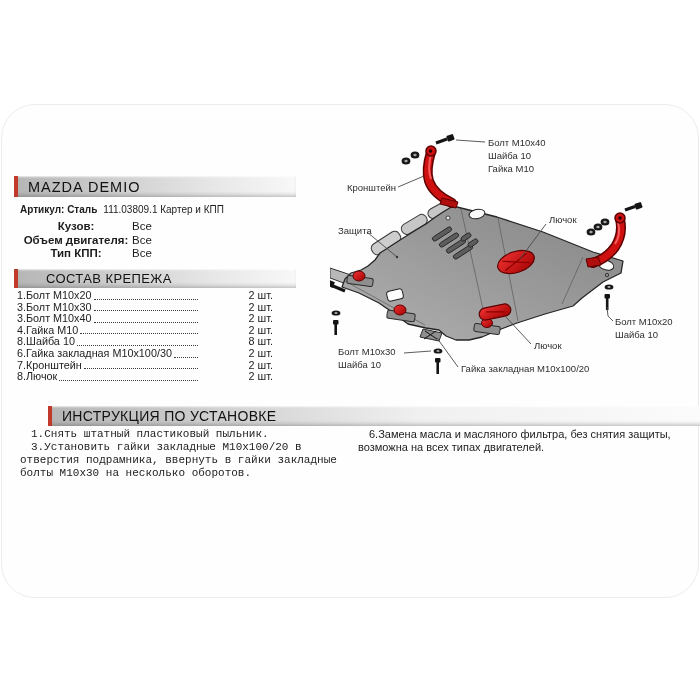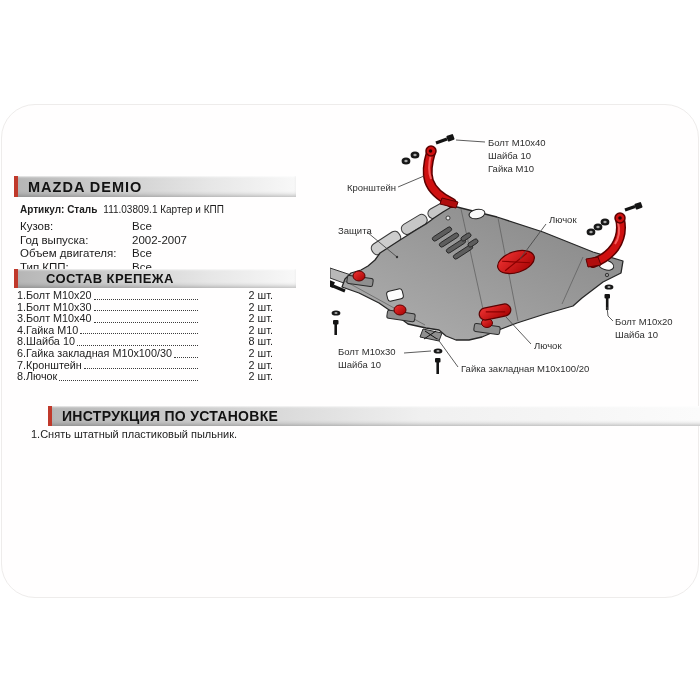--- a/index.html
+++ b/index.html
@@ -10,37 +10,37 @@
   .card{
     position:absolute;left:1px;top:104px;width:696px;height:492px;
     background:#fffefe;border:1px solid #eeeceb;border-radius:34px;
   }
   
   .bar{
     position:absolute;display:flex;align-items:center;
     border-left:4px solid #c0392b;padding-left:10px;box-sizing:border-box;
     background:linear-gradient(to right,#b6b6b6,#e7e7e7 70%,#f8f8f8);
     box-shadow:inset 0 -4px 5px -3px rgba(0,0,0,.3), inset 0 2px 2px -1px rgba(255,255,255,.8);
-    font-weight:bold;color:#121212;
+    font-weight:normal;color:#121212;
   }
   .bar-brand{left:14px;top:176px;width:282px;height:21px;font-size:14.5px;letter-spacing:1px;}
   .bar-hw{left:14px;top:269px;width:282px;height:19px;font-size:13px;letter-spacing:.4px;padding-left:28px;}
   .bar-inst{left:14px;top:406px;width:676px;height:20px;font-size:14px;letter-spacing:.3px;
     background:linear-gradient(to right,#b6b6b6,#f0f0f0 55%,#fcfcfc);margin-left:34px;}
   .sku{position:absolute;left:20px;top:204px;font-size:10px;white-space:nowrap;}
   .sku b{margin-right:6px;}
   .specs{position:absolute;left:20px;top:220px;font-size:11.5px;line-height:13.5px;}
   .specs .row{display:flex;}
-  .specs .lab{font-weight:normal;width:112px;}
+  .specs .lab{font-weight:bold;width:112px;text-align:center;}
   .hw-list{position:absolute;left:17px;top:290px;width:256px;font-size:10.8px;line-height:11.6px;color:#222;}
   .hw-row{display:flex;}
   .hw-row .dots{flex:1;border-bottom:1.6px dotted #3c3c3c;margin:0 3px 2px 2px;min-width:8px;}
   .hw-row .qty{white-space:nowrap;margin-left:48px;}
   .inst-col{position:absolute;top:428px;width:332px;font-size:11px;line-height:13px;color:#222;}
-  .inst-left{left:20px;}
+  .inst-left{left:20px;font-family:Liberation Mono, monospace;}
   .inst-right{left:358px;}
   .inst-col p{margin:0;text-indent:11px;}
   svg text{font-family:"Liberation Sans",sans-serif;font-size:9.5px;fill:#2e2e2e;}
   .diagram{position:absolute;left:330px;top:110px;}
 </style>
 </head>
 <body>
 
 <div class="card"></div>
 
@@ -49,24 +49,20 @@
 </div>
 
 <div class="sku">
   <b>Артикул: Сталь</b><span>111.03809.1 Картер и КПП</span>
 </div>
 
 <div class="specs">
   <div class="row">
     <span class="lab">Кузов:</span>
     <span>Все</span>
-  </div>
-  <div class="row">
-    <span class="lab">Год выпуска:</span>
-    <span>2002-2007</span>
   </div>
   <div class="row">
     <span class="lab">Объем двигателя:</span>
     <span>Все</span>
   </div>
   <div class="row">
     <span class="lab">Тип КПП:</span>
     <span>Все</span>
   </div>
 </div>
@@ -75,21 +71,21 @@
   <span>СОСТАВ КРЕПЕЖА</span>
 </div>
 
 <div class="hw-list">
   <div class="hw-row">
       <span>1.Болт М10х20</span>
       <span class="dots"></span>
       <span class="qty">2 шт.</span>
     </div>
   <div class="hw-row">
-      <span>1.Болт М10х30</span>
+      <span>3.Болт М10х30</span>
       <span class="dots"></span>
       <span class="qty">2 шт.</span>
     </div>
   <div class="hw-row">
       <span>3.Болт М10х40</span>
       <span class="dots"></span>
       <span class="qty">2 шт.</span>
     </div>
   <div class="hw-row">
       <span>4.Гайка М10</span>
@@ -117,22 +113,24 @@
       <span class="qty">2 шт.</span>
     </div>
 </div>
 
 <div class="bar bar-inst">
   <span>ИНСТРУКЦИЯ ПО УСТАНОВКЕ</span>
 </div>
 
 <div class="inst-col inst-left">
   <p>1.Снять штатный пластиковый пыльник.</p>
+  <p>3.Установить гайки закладные М10х100/20 в отверстия подрамника, ввернуть в гайки закладные болты М10х30 на несколько оборотов.</p>
 </div>
 <div class="inst-col inst-right">
+  <p>6.Замена масла и масляного фильтра, без снятия защиты, возможна на всех типах двигателей.</p>
 </div>
 
 <svg class="diagram" width="370" height="290" viewBox="0 0 370 290">
   <defs>
     <linearGradient id="plateG" x1="0" y1="1" x2="1" y2="0">
       <stop offset="0" stop-color="#b0b0b0"></stop>
         <stop offset="1" stop-color="#858585"></stop>
     </linearGradient>
     <linearGradient id="redG" x1="0" y1="0" x2="1" y2="1">
       <stop offset="0" stop-color="#f13434"></stop>

